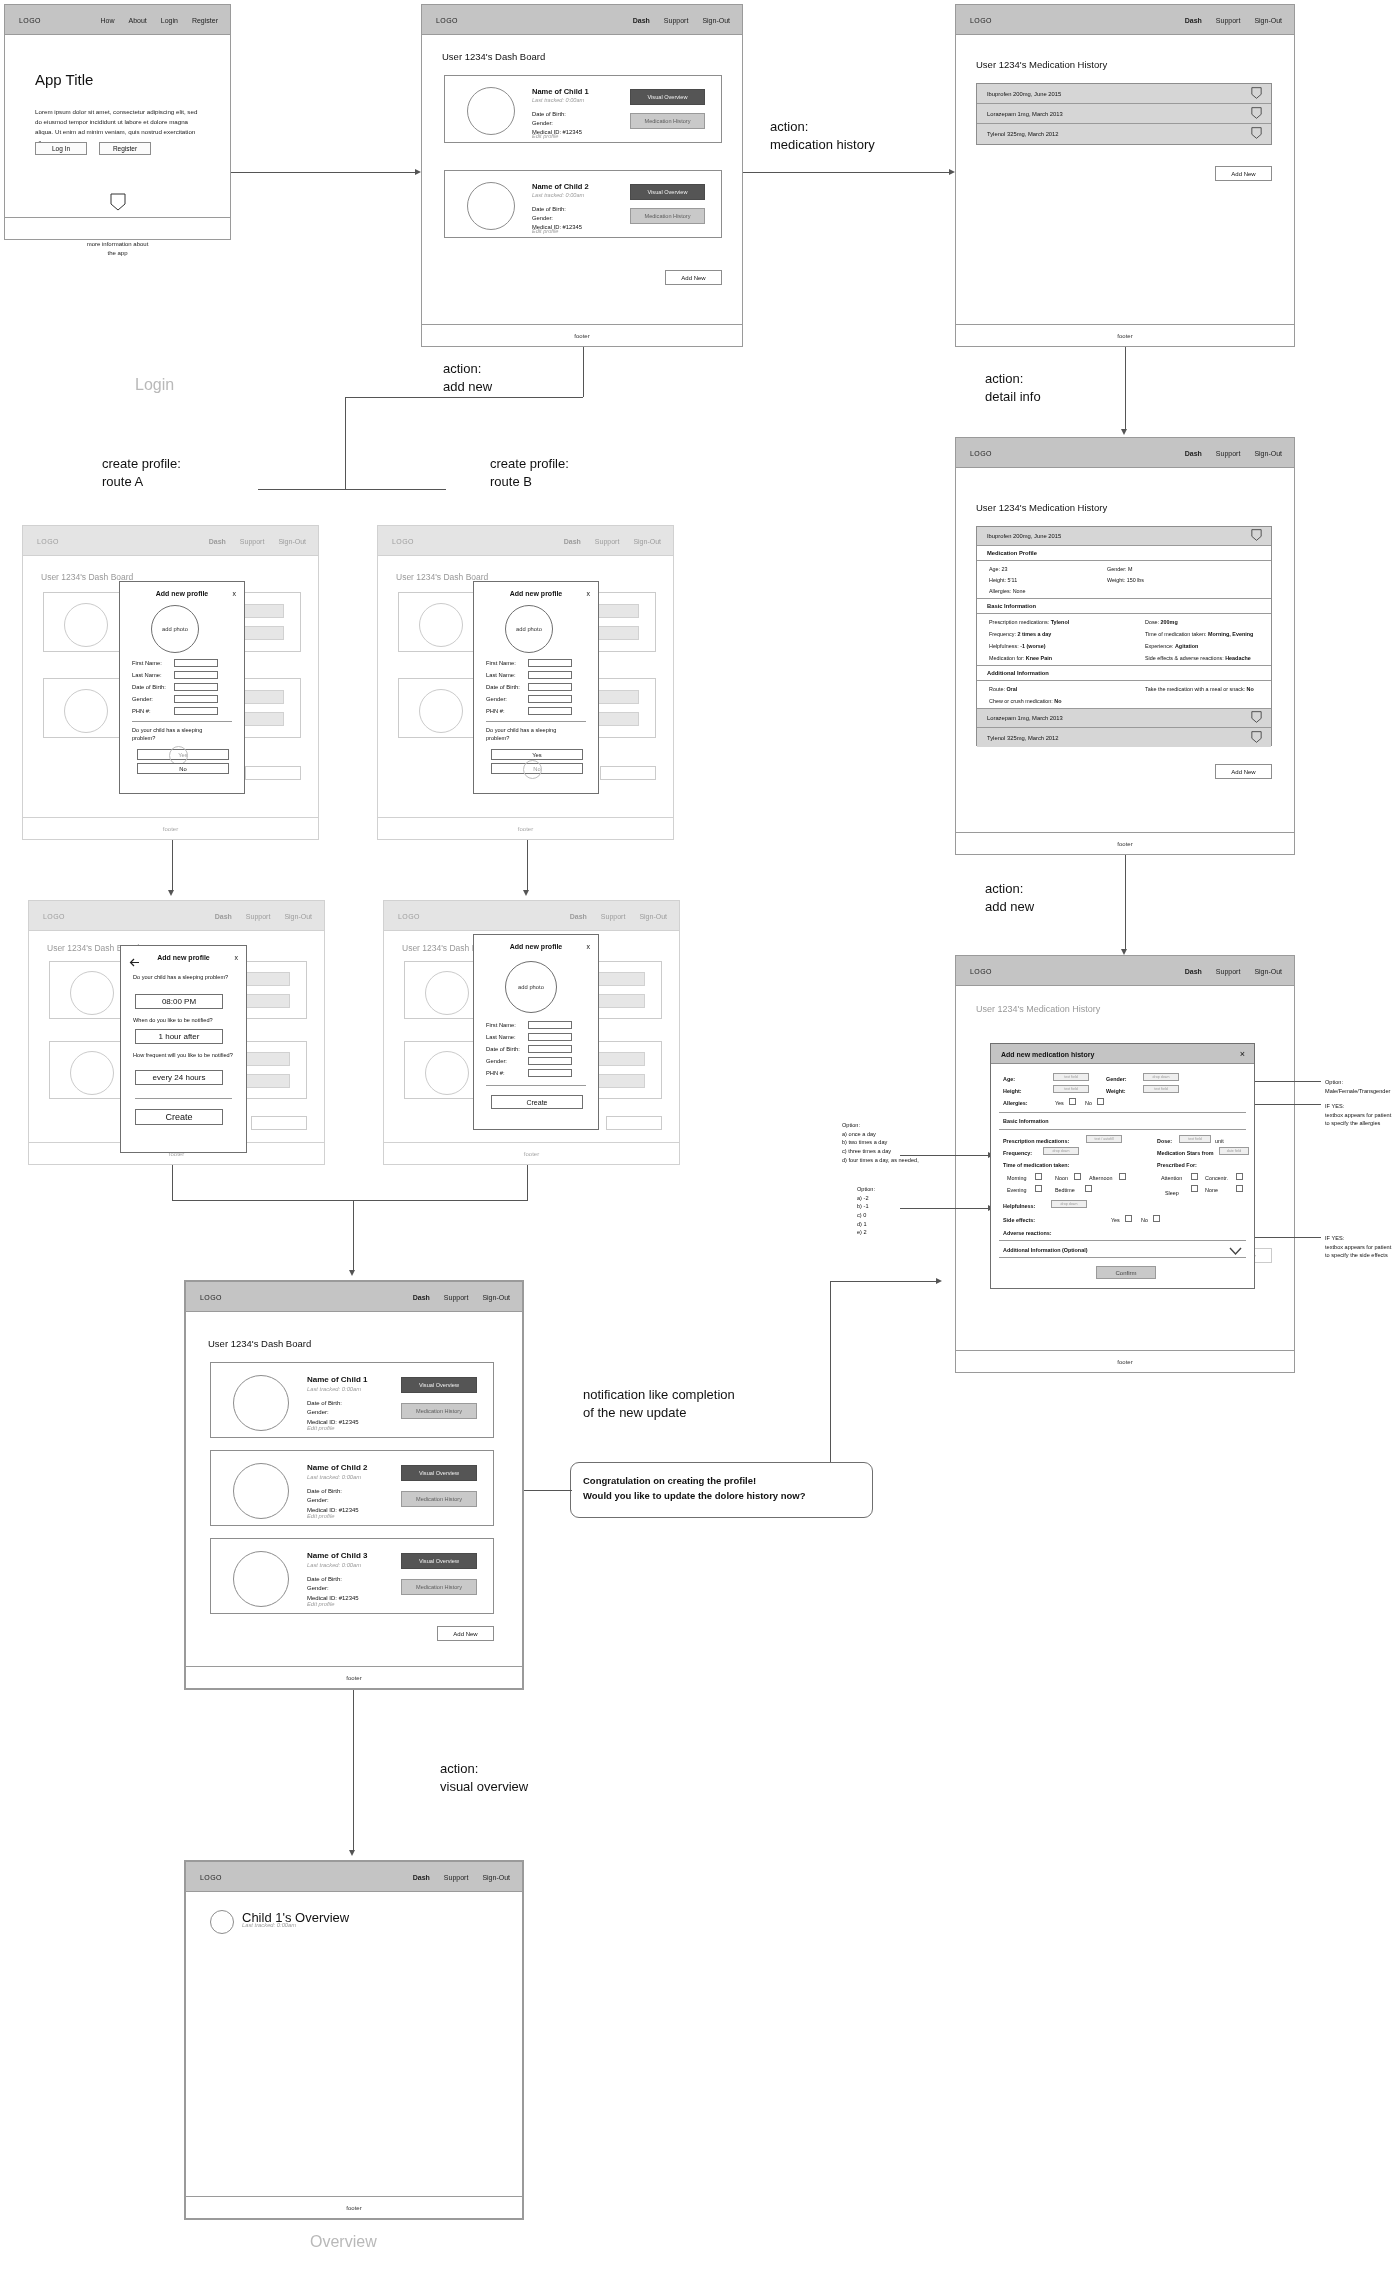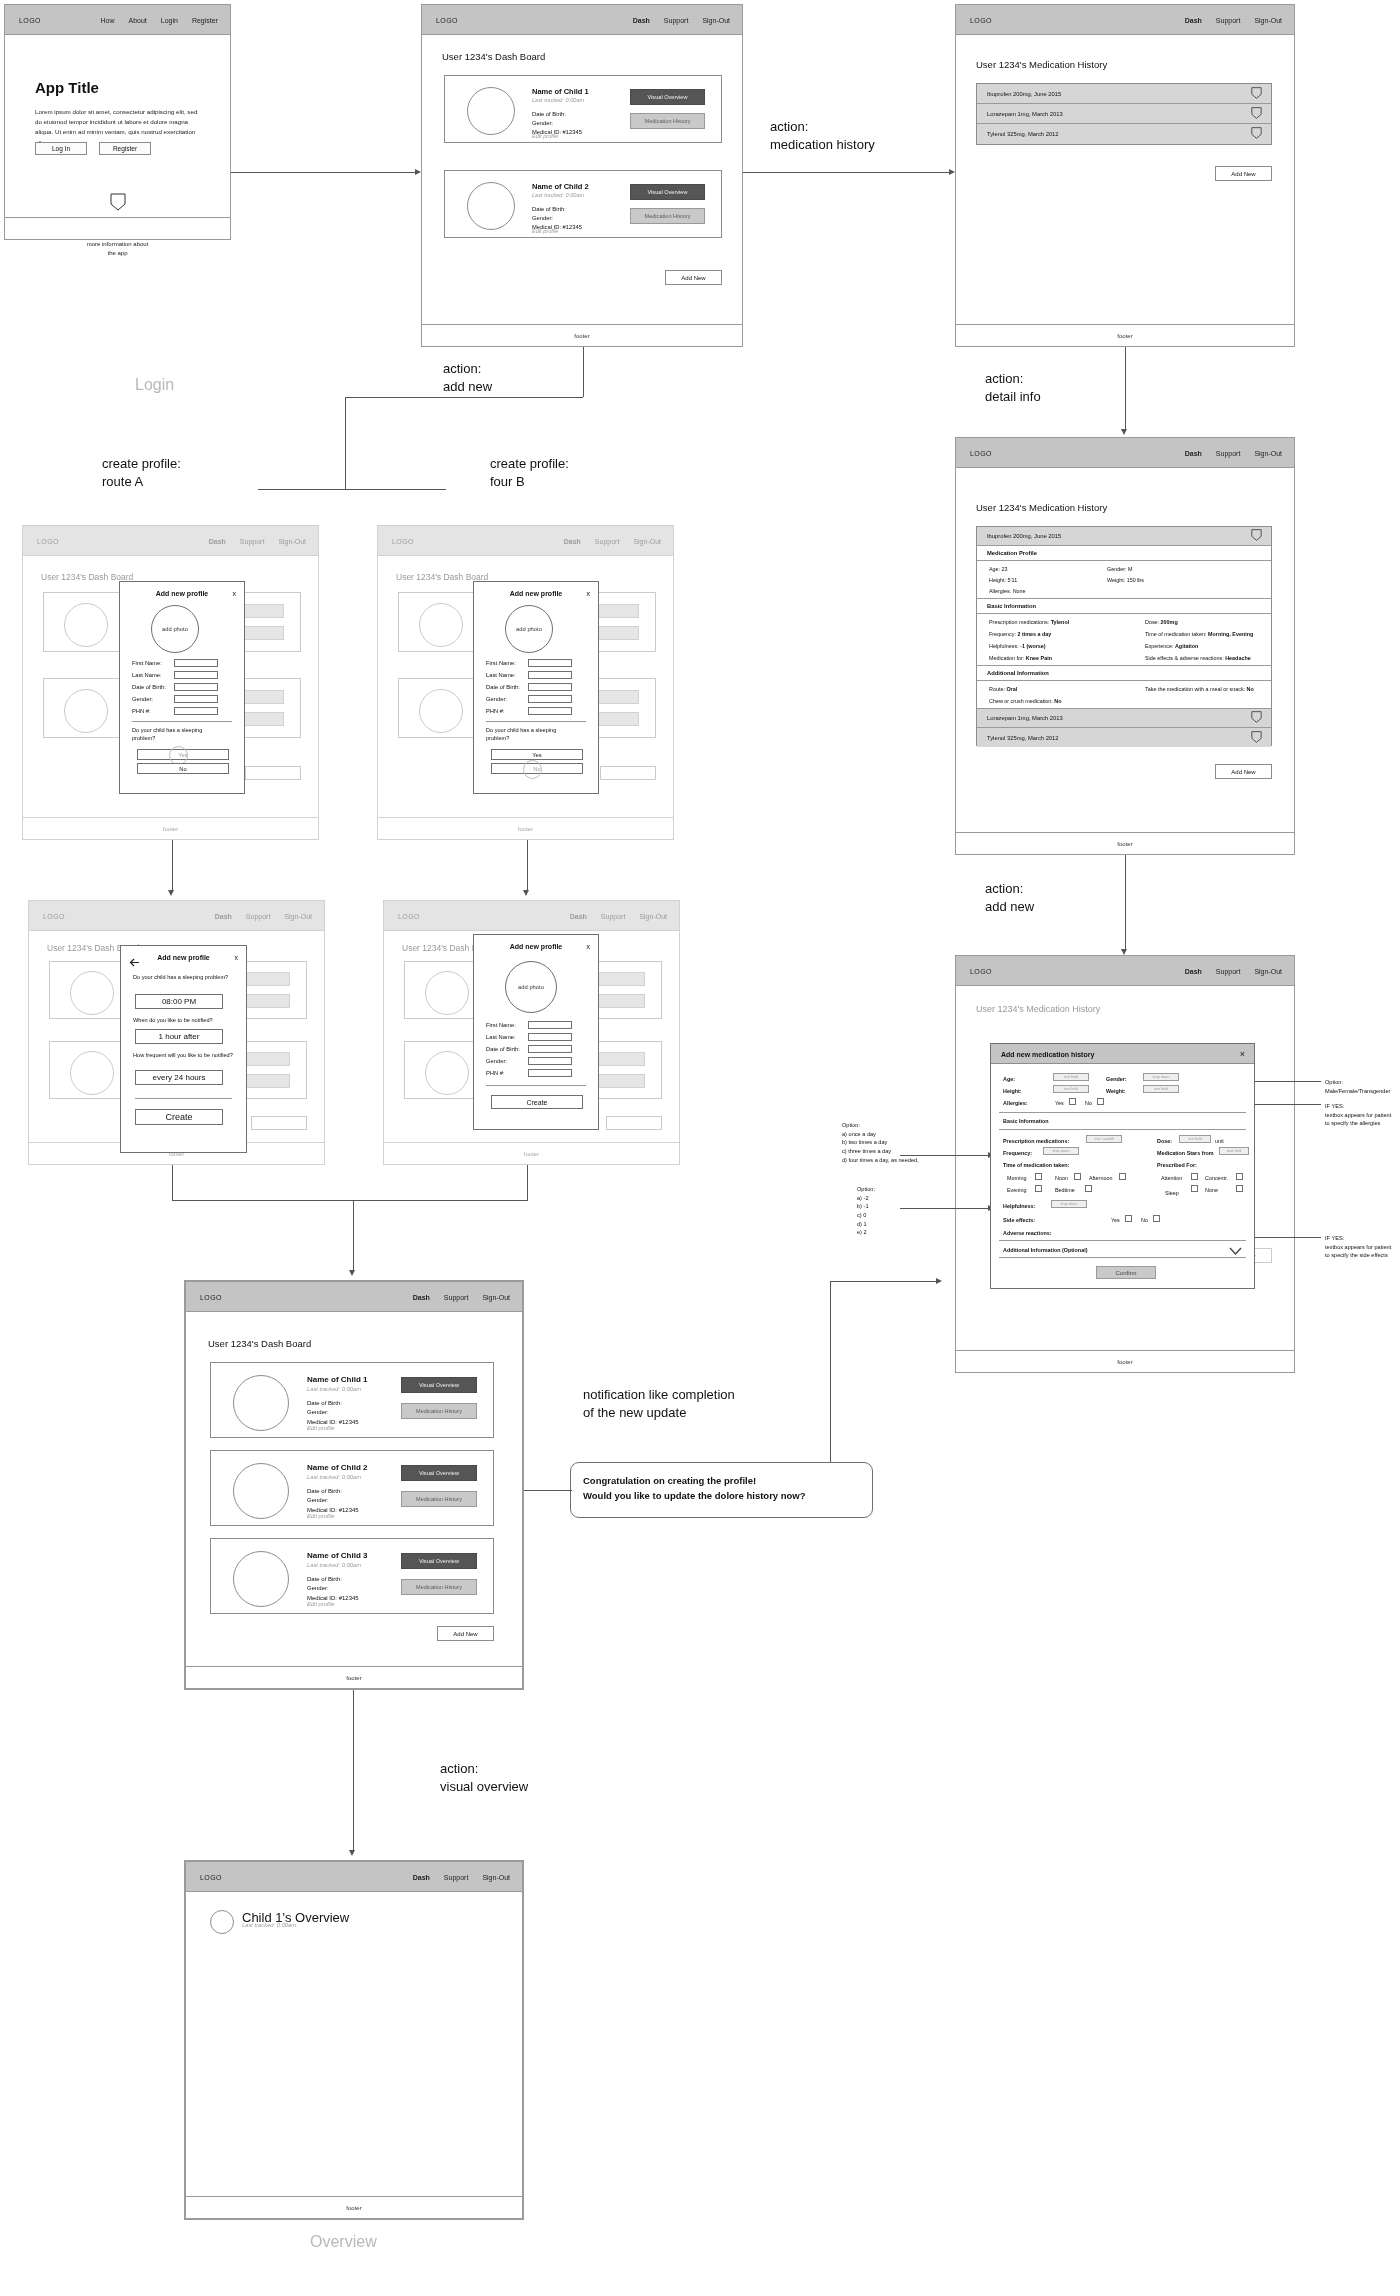--- a/index.html
+++ b/index.html
@@ -18,21 +18,21 @@
   .navbar .navlinks{position:absolute;right:12px;top:50%;transform:translateY(-50%);display:flex;gap:14px;}
   .navbar .navlinks span{font-size:7px;color:#222;}
   .navbar .navlinks span.active{font-weight:bold;}
   .footer{position:absolute;left:0;right:0;bottom:0;height:22px;border-top:1px solid #9a9a9a;box-sizing:border-box;display:flex;align-items:center;justify-content:center;}
   .footer span{font-size:6px;color:#333;}
 
   .page-h{position:absolute;font-size:10px;color:#111;}
 
   
   .login-body{position:absolute;left:0;right:0;top:30px;bottom:0;}
-  .app-title{position:absolute;left:30px;top:44px;font-size:15px;font-weight:bold;color:#111;}
+  .app-title{position:absolute;left:30px;top:36px;font-size:15px;font-weight:normal;color:#111;}
   .lorem{position:absolute;left:30px;top:72px;width:165px;font-size:6.2px;line-height:1.65;color:#222;}
   .login-btns{position:absolute;left:30px;top:107px;display:flex;gap:12px;}
   .wbtn{border:1px solid #8d8d8d;background:#fbfbfb;font-size:6.5px;color:#111;display:flex;align-items:center;justify-content:center;box-sizing:border-box;}
   .login-btns .wbtn{width:52px;height:13px;}
   .login-shield{position:absolute;left:50%;transform:translateX(-50%);top:158px;}
   .loginsep{position:absolute;left:0;right:0;top:182px;border-top:1px solid #9a9a9a;}
   .login-more{position:absolute;left:0;right:0;top:205px;text-align:center;font-size:6px;line-height:1.5;color:#222;}
 
   
   .dashcard{position:absolute;border:1px solid #8d8d8d;background:#fff;box-sizing:border-box;}
@@ -755,21 +755,21 @@
   <div class="ln-h" style="left:345px;top:397px;width:238px;"></div>
   <div class="ln-v" style="left:345px;top:397px;height:93px;"></div>
   <div class="ln-h" style="left:258px;top:489px;width:188px;"></div>
 
   <div class="ann" style="left:102px;top:455px;">
     <div>create profile:</div>
     <div>route A</div>
   </div>
   <div class="ann" style="left:490px;top:455px;">
     <div>create profile:</div>
-    <div>four B</div>
+    <div>route B</div>
   </div>
 
   <div class="ln-v" style="left:172px;top:840px;height:52px;"></div>
   <div class="arrowhead ah-down" style="left:168px;top:890px;"></div>
 
   <div class="ln-v" style="left:527px;top:840px;height:52px;"></div>
   <div class="arrowhead ah-down" style="left:523px;top:890px;"></div>
 
   <div class="ln-v" style="left:172px;top:1165px;height:35px;"></div>
   <div class="ln-v" style="left:527px;top:1165px;height:35px;"></div>

